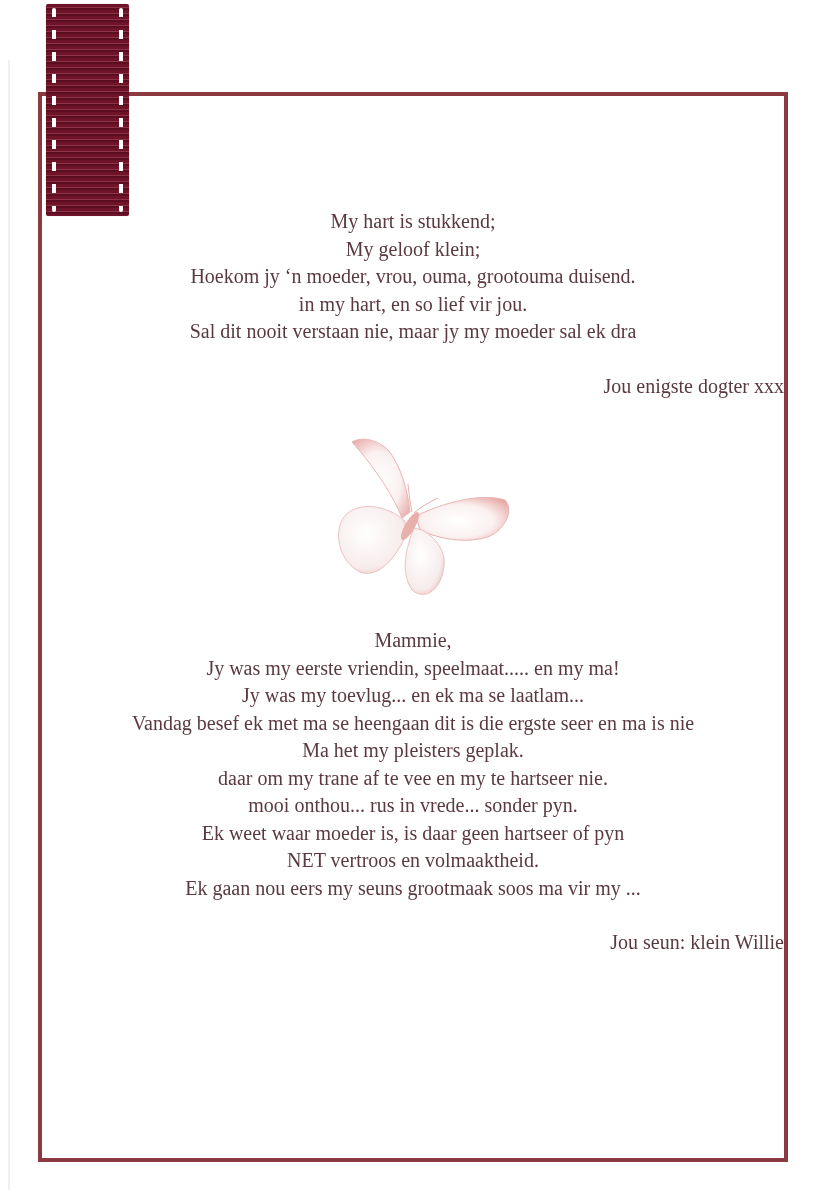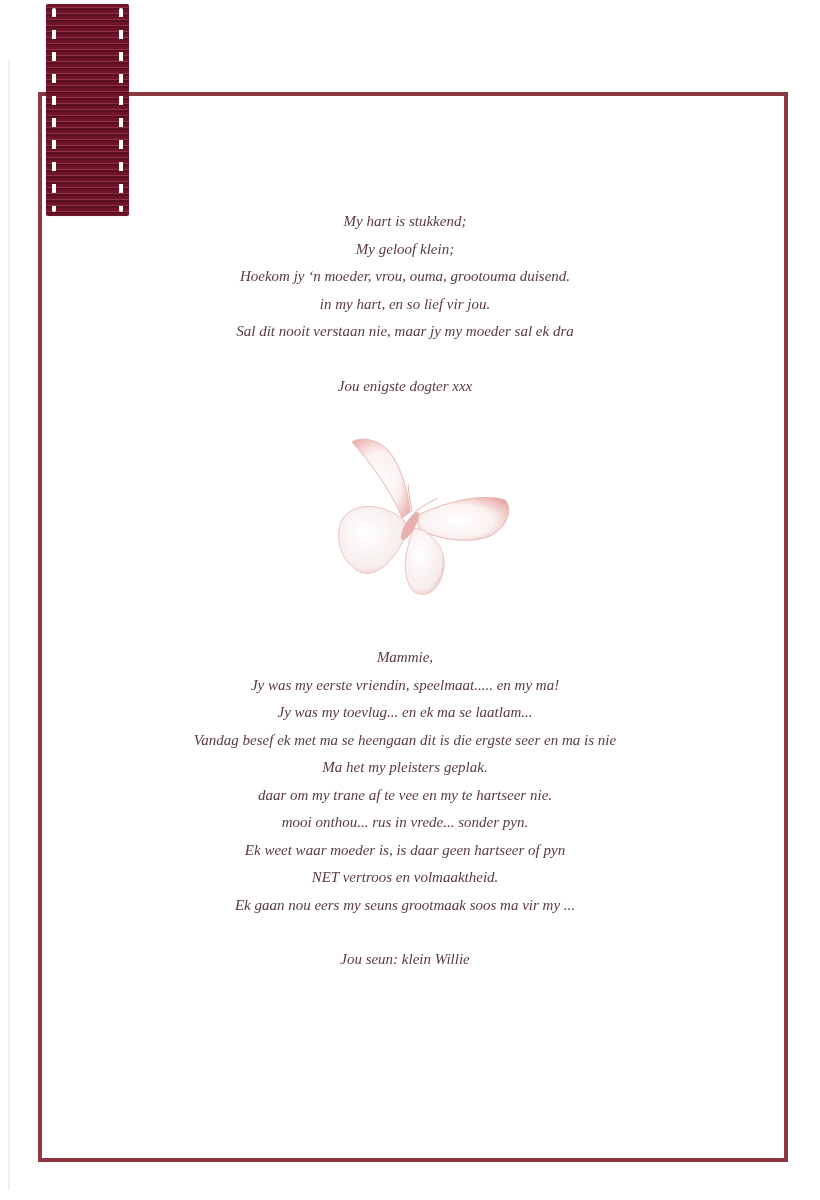--- a/index.html
+++ b/index.html
@@ -53,34 +53,34 @@
       background:
         repeating-linear-gradient(to bottom,
           #ffffff 0px, #ffffff 9px,
           transparent 9px, transparent 22px);
       border-radius: 2px;
     }
     .ribbon-stitch.left { left: 6px; }
     .ribbon-stitch.right { right: 6px; }
     .poem {
       position: absolute;
-      left: 34px;
+      left: 42px;
       width: 742px;
       text-align: center;
-      font-style: italic;
       color: #5a3a40;
-      font-size: 15px;
+      font-size: 20px;
       line-height: 27.5px;
     }
     .poem-1 { top: 208px; }
-    .poem-2 { top: 627px; margin-top: 17px; }
+    .poem-2 { top: 627px; }
     .poem .line { display: block; white-space: nowrap; }
     .signature {
       display: block;
       margin-top: 27px;
+      text-align: right;
     }
     .butterfly {
       position: absolute;
       left: 330px;
       top: 432px;
       width: 190px;
       height: 175px;
     }
   </style>
 </head>

